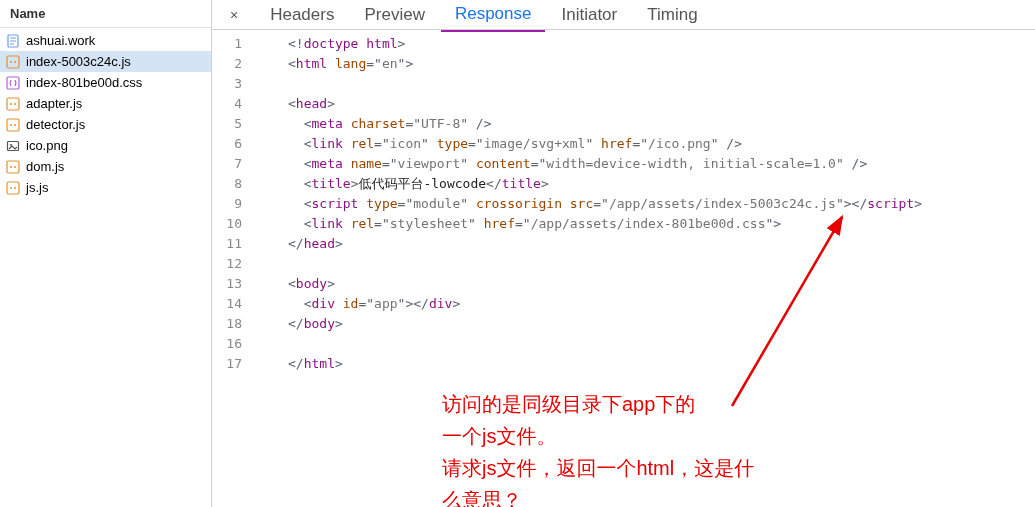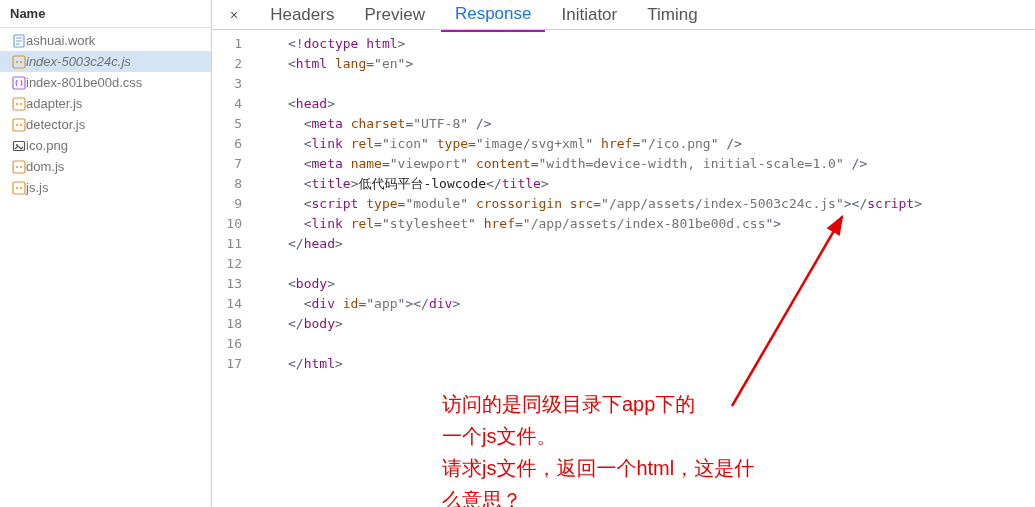--- a/index.html
+++ b/index.html
@@ -1,22 +1,22 @@
 <!DOCTYPE html>
 <html><head>
 <meta charset="utf-8">
 <style>
 * { margin: 0; padding: 0; box-sizing: border-box; }
 body { font-family: "Segoe UI", Arial, sans-serif; font-size: 13px; color: #333; background: #fff; width: 1035px; height: 507px; overflow: hidden; position: relative; }
 .container { display: flex; height: 100%; }
 .sidebar { width: 212px; border-right: 1px solid #d0d0d0; background: #fff; }
 .sidebar-header { padding: 6px 10px; font-weight: 600; color: #333; border-bottom: 1px solid #e0e0e0; font-size: 13px; }
 .file-list { padding: 2px 0; }
-.file-item { display: flex; align-items: center; padding: 3px 12px; cursor: pointer; font-size: 13px; color: #737373; }
-.file-item.selected { background: #d4e4f4; font-style: italic; }
+.file-item { display: flex; align-items: center; padding: 3px 6px; cursor: pointer; gap: 6px; font-size: 13px; color: #000000; }
+.file-item.selected { background: #d4e4f4; }
 .file-icon { width: 14px; height: 14px; display: inline-flex; align-items: center; justify-content: center; flex-shrink: 0; }
 .main { flex: 1; display: flex; flex-direction: column; position: relative; }
 .tabs { display: flex; align-items: center; border-bottom: 1px solid #d0d0d0; padding: 0 8px; height: 30px; gap: 2px; }
 .tab-close { padding: 4px 10px; color: #555; cursor: pointer; font-size: 14px; margin-right: 6px; }
 .tab { padding: 6px 14px; color: #555; cursor: pointer; font-size: 17px; }
 .tab.active { color: #1a73e8; border-bottom: 2px solid #a21caf; margin-bottom: -1px; }
 .code-area { flex: 1; display: flex; overflow: auto; font-family: Consolas, Monaco, monospace; font-size: 13px; padding-top: 4px; position: relative; }
 .gutter { width: 44px; text-align: right; color: #888; padding-right: 14px; user-select: none; }
 .gutter div { height: 20px; line-height: 20px; }
 .code-lines { flex: 1; }

